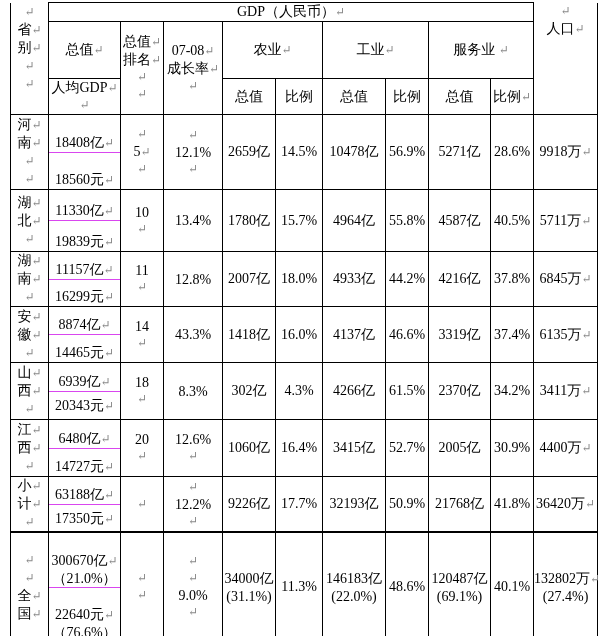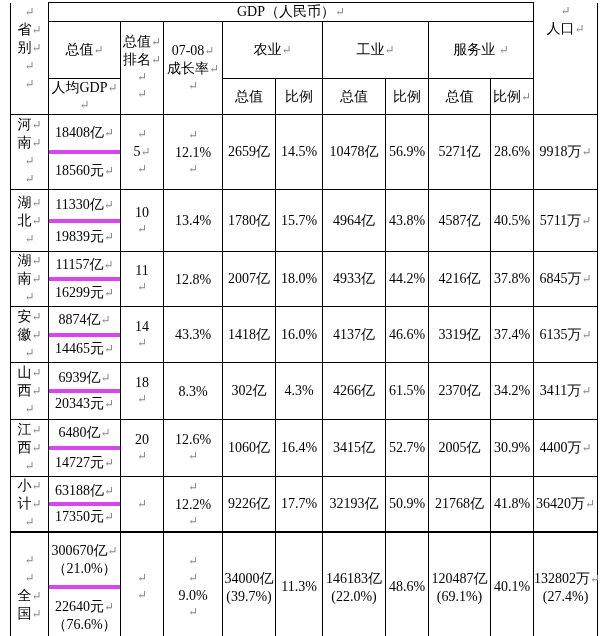--- a/index.html
+++ b/index.html
@@ -11,22 +11,22 @@
      font-size:14px;white-space:nowrap;overflow:visible}
   .noTop{border-top:none}
   .vtop{vertical-align:top}
   .ln{display:block;line-height:17px}
   .prov .ln{line-height:18px}
   .pmark{color:#8a8a8a;font-size:12px}
   .val:empty{display:none}
   .note{display:block;line-height:17px}
   .note:empty{display:none}
   .gw{display:flex;flex-direction:column}
-  .gw .half{flex:1;display:flex;flex-direction:column;justify-content:center;align-items:center}
-  .gw .hb{border-top:4px solid #d946ef}
+  .gw .half{flex:1;display:flex;flex-direction:column;justify-content:flex-end;align-items:center}
+  .gw .hb{border-top:1px solid #d946ef}
   tr.nation>td{border-top-width:2px}
 </style>
 </head>
 <body>
 
 <div>
 <table>
 <colgroup>
   <col style="width:38px">
         <col style="width:72px">
@@ -141,21 +141,21 @@
   <td>
             <span class="ln"><span class="val">10</span></span>
             <span class="ln pmark">↵</span>
           </td>
   <td>
             <span class="ln val">13.4%</span>
           </td>
   <td><span class="val">1780亿</span></td>
   <td><span class="val">15.7%</span></td>
   <td><span class="val">4964亿</span></td>
-  <td><span class="val">43.8%</span></td>
+  <td><span class="val">55.8%</span></td>
   <td><span class="val">4587亿</span></td>
   <td><span class="val">40.5%</span></td>
   <td><span class="val">5711万</span><span class="pmark">↵</span></td>
 </tr>
 
 <tr style="height:55px">
   <td class="prov">
     <span class="ln"><span class="val">湖</span><span class="pmark">↵</span></span>
     <span class="ln"><span class="val">南</span><span class="pmark">↵</span></span>
     <span class="ln"><span class="pmark">↵</span></span>
@@ -340,21 +340,21 @@
             <span class="ln pmark">↵</span>
             <span class="ln"></span>
             <span class="ln pmark">↵</span>
           </td>
   <td>
             <span class="ln pmark">↵</span>
             <span class="ln pmark">↵</span>
             <span class="ln val">9.0%</span>
             <span class="ln pmark">↵</span>
           </td>
-  <td><span class="val">34000亿</span><span class="note">(39.7%)</span></td>
+  <td><span class="val">34000亿</span><span class="note">(31.1%)</span></td>
   <td><span class="val">11.3%</span></td>
   <td><span class="val">146183亿</span><span class="note">(22.0%)</span></td>
   <td><span class="val">48.6%</span></td>
   <td><span class="val">120487亿</span><span class="note">(69.1%)</span></td>
   <td><span class="val">40.1%</span></td>
   <td><span class="val">132802万</span><span class="pmark">↵</span><span class="note">(27.4%)</span></td>
 </tr>
 </tbody>
     </table>
 </div>

